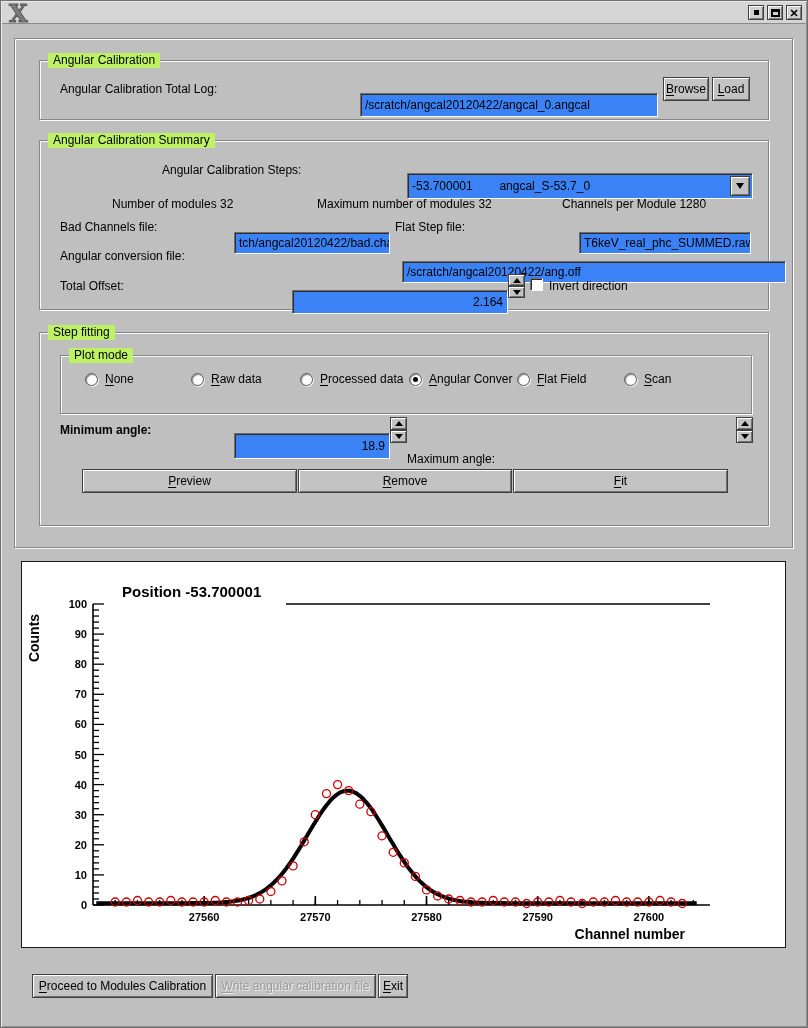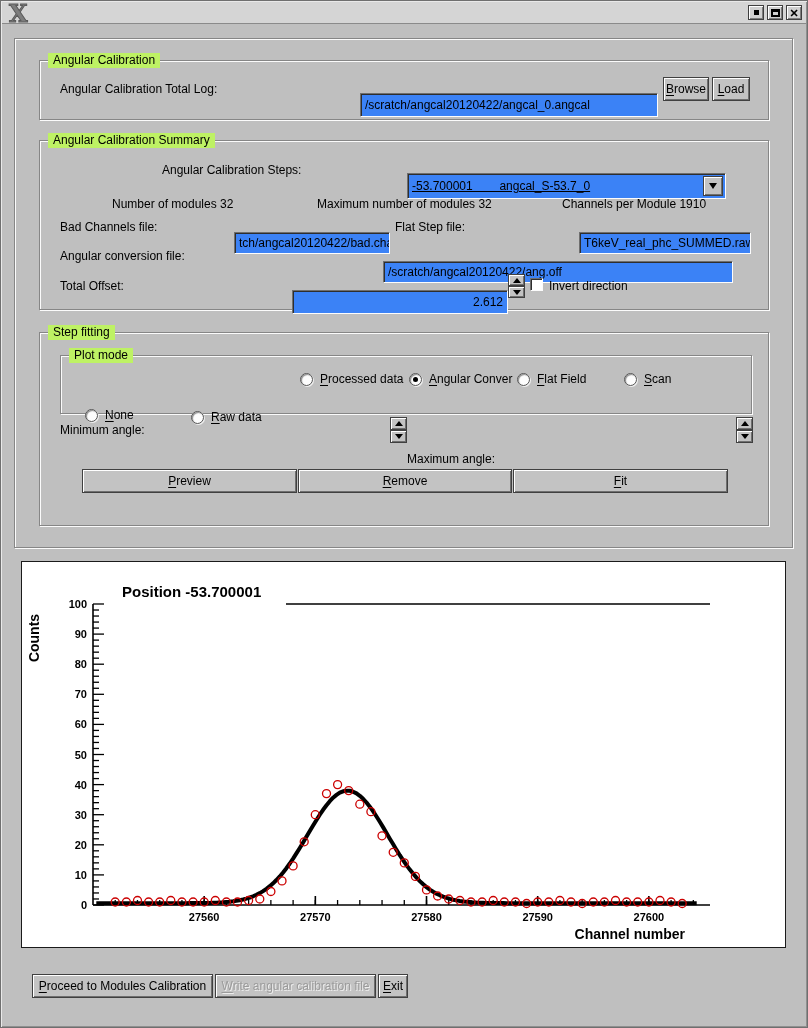--- a/index.html
+++ b/index.html
@@ -131,68 +131,68 @@
     <div class="input" style="left:320px; top:16px; width:298px; height:24px;">
       <span>/scratch/angcal20120422/angcal_0.angcal</span>
     </div>
     <div class="btn" style="left:623px; top:16px; width:46px; height:24px;"><u>B</u>rowse</div>
     <div class="btn" style="left:672px; top:16px; width:38px; height:24px;"><u>L</u>oad</div>
   </div>
 
   <div class="groupbox etched" style="left:24px; top:101px; width:730px; height:170px;">
     <span class="group-title">Angular Calibration Summary</span>
     <span class="lbl" style="left:122px; top:22px;">Angular Calibration Steps:</span>
-    <div class="input" style="left:367px; top:16px; width:319px; height:26px;text-decoration:underline;">
+    <div class="input" style="left:367px; top:16px; width:346px; height:26px;">
       <span>-53.700001        angcal_S-53.7_0</span>
       <div class="combo-arrow"><span class="tri-down"></span></div>
     </div>
     <span class="lbl" style="left:72px; top:56px;">Number of modules 32</span>
     <span class="lbl" style="left:277px; top:56px;">Maximum number of modules 32</span>
-    <span class="lbl" style="left:522px; top:56px;">Channels per Module 1910</span>
+    <span class="lbl" style="left:522px; top:56px;">Channels per Module 1280</span>
 
     <span class="lbl" style="left:20px; top:79px;">Bad Channels file:</span>
     <div class="input" style="left:194px; top:75px; width:156px; height:22px;">
       <span>tch/angcal20120422/bad.chan</span>
     </div>
     <span class="lbl" style="left:355px; top:79px;">Flat Step file:</span>
     <div class="input" style="left:539px; top:75px; width:172px; height:22px;">
       <span>T6keV_real_phc_SUMMED.raw</span>
     </div>
 
     <span class="lbl" style="left:20px; top:108px;">Angular conversion file:</span>
-    <div class="input" style="left:343px; top:104px; width:350px; height:22px;">
+    <div class="input" style="left:362px; top:104px; width:384px; height:22px;">
       <span>/scratch/angcal20120422/ang.off</span>
     </div>
 
     <span class="lbl" style="left:20px; top:138px;">Total Offset:</span>
     <div class="input right" style="left:252px; top:133px; width:216px; height:24px;">
-      <span>2.612</span>
+      <span>2.164</span>
     </div>
     <div class="spin" style="left:468px; top:133px; height:24px;">
       <div class="spin-btn">
           <span class="tri-up-s"></span>
         </div>
       <div class="spin-btn">
           <span class="tri-dn-s"></span>
         </div>
     </div>
     <div class="checkbox" style="left:490px; top:137px;"></div>
     <span class="lbl" style="left:509px; top:138px;">Invert direction</span>
   </div>
 
   <div class="groupbox etched" style="left:24px; top:293px; width:730px; height:194px;padding-left:32px;">
     <span class="group-title">Step fitting</span>
 
     <div class="groupbox etched" style="left:20px; top:22px; width:692px; height:59px;">
       <span class="group-title">Plot mode</span>
-      <span class="radio-item" style="left:24px; top:14px;margin-top:36px;">
+      <span class="radio-item" style="left:24px; top:14px;">
         <span class="radio-dot"></span>
         <span><u>N</u>one</span>
       </span>
-      <span class="radio-item" style="left:130px; top:14px;margin-top:38px;">
+      <span class="radio-item" style="left:130px; top:14px;">
         <span class="radio-dot"></span>
         <span><u>R</u>aw data</span>
       </span>
       <span class="radio-item" style="left:239px; top:14px;">
         <span class="radio-dot"></span>
         <span><u>P</u>rocessed data</span>
       </span>
       <span class="radio-item" style="left:348px; top:14px;">
         <span class="radio-dot checked"></span>
         <span><u>A</u>ngular Conver</span>
@@ -200,21 +200,24 @@
       <span class="radio-item" style="left:456px; top:14px;">
         <span class="radio-dot"></span>
         <span><u>F</u>lat Field</span>
       </span>
       <span class="radio-item" style="left:563px; top:14px;">
         <span class="radio-dot"></span>
         <span><u>S</u>can</span>
       </span>
     </div>
 
-    <span class="lbl" style="left:20px; top:90px;">Minimum angle:</span>
+    <span class="lbl" style="left:20px; top:90px;font-weight:bold;">Minimum angle:</span>
+    <div class="input right" style="left:194px; top:84px; width:156px; height:26px;">
+      <span>18.9</span>
+    </div>
     <div class="spin" style="left:350px; top:84px; height:26px;">
       <div class="spin-btn">
           <span class="tri-up-s"></span>
         </div>
       <div class="spin-btn">
           <span class="tri-dn-s"></span>
         </div>
     </div>
 
     <span class="lbl" style="left:367px; top:90px;margin-top:29px;">Maximum angle:</span>

